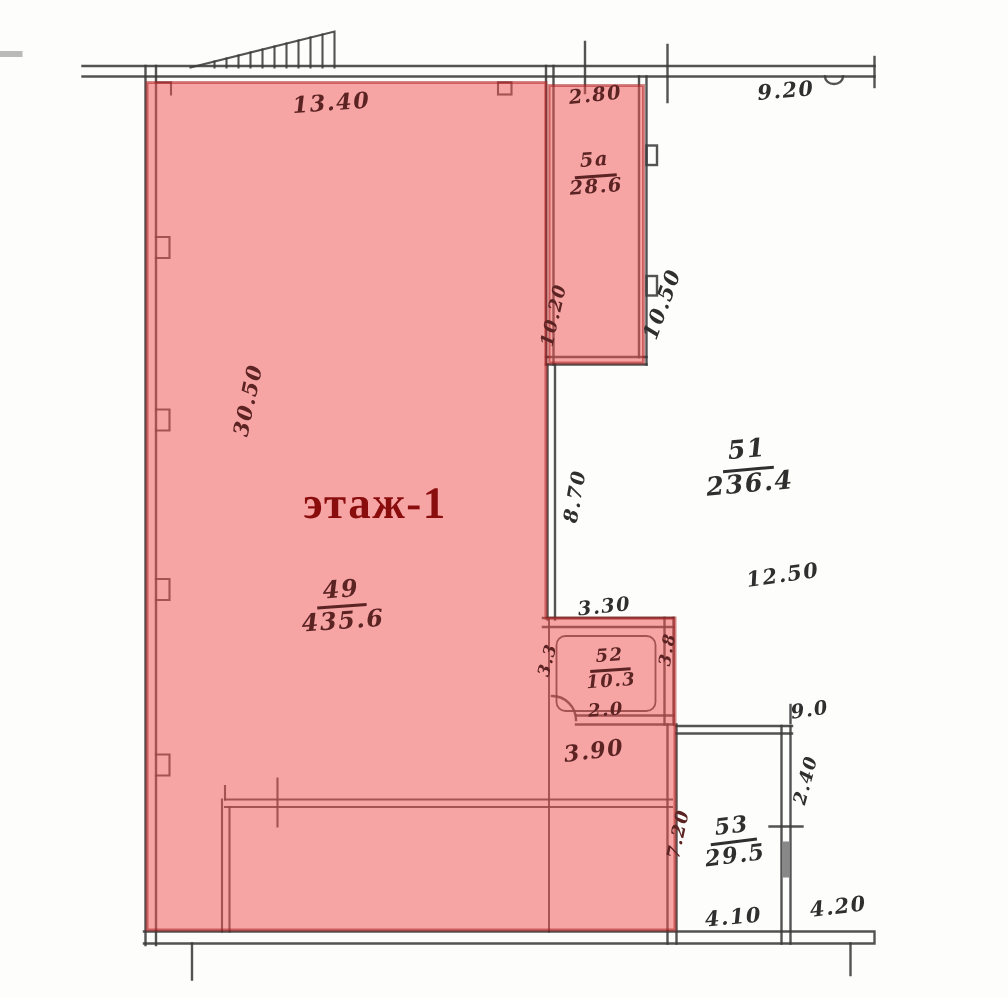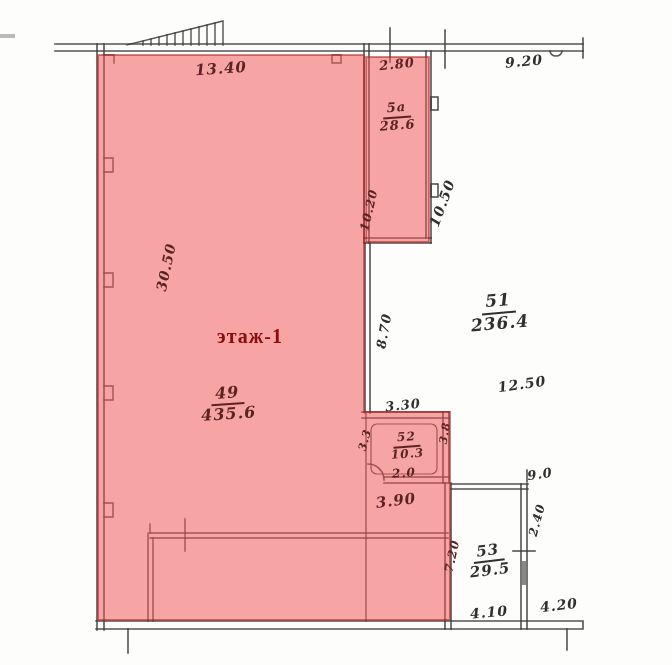--- a/index.html
+++ b/index.html
@@ -15,21 +15,21 @@
   }
   .ink{color:var(--ink,#2f2f2f);}
   .pink{color:var(--pinkink,#5c2323);}
   .room{
     position:absolute;display:flex;flex-direction:column;align-items:center;
     font-style:italic;font-weight:bold;line-height:1.15;letter-spacing:1px;
   }
   .room .num{border-bottom:2px solid currentColor;padding:0 4px 1px 4px;}
   .floor-label{
     position:absolute;left:250px;top:336px;transform:translate(-50%,-50%);
-    color:var(--floorcolor,#8a0d0d);font-weight:bold;font-size:20px;
+    color:var(--floorcolor,#8a0d0d);font-weight:bold;font-size:30px;
     font-family:"Liberation Serif","DejaVu Serif",serif;letter-spacing:1px;
   }
 </style>
 </head>
 <body>
 
 <div id="plan">
 
   <svg id="linework" width="672" height="665" viewBox="0 0 672 665" fill="none" stroke="#3b3b3b" stroke-width="1.6" stroke-opacity="0.88" stroke-linecap="square">
 

